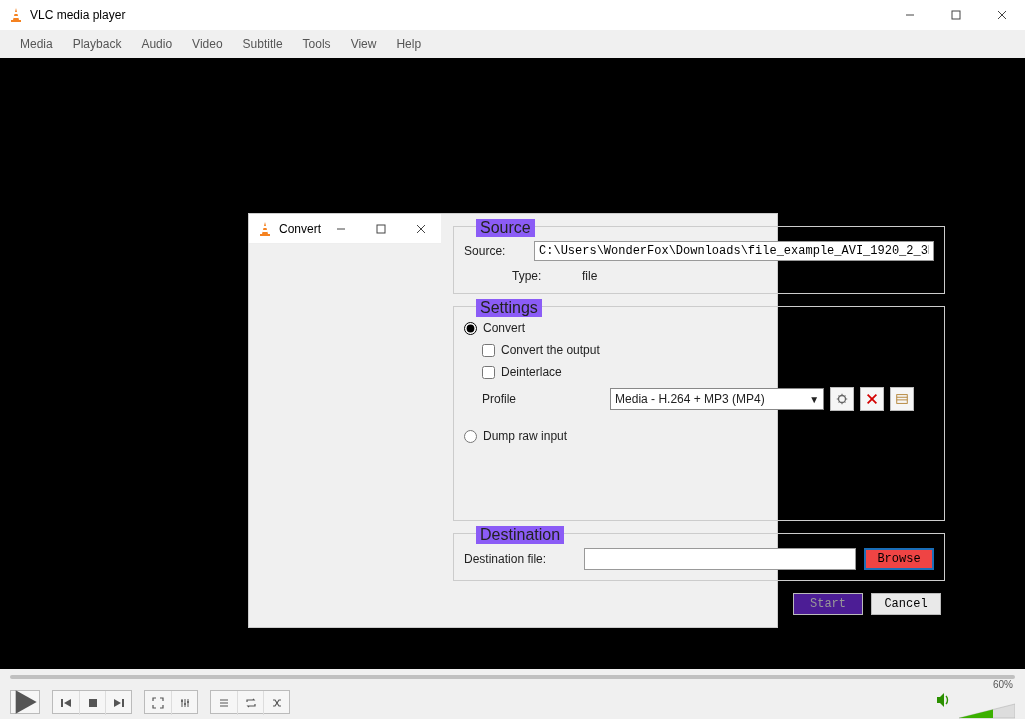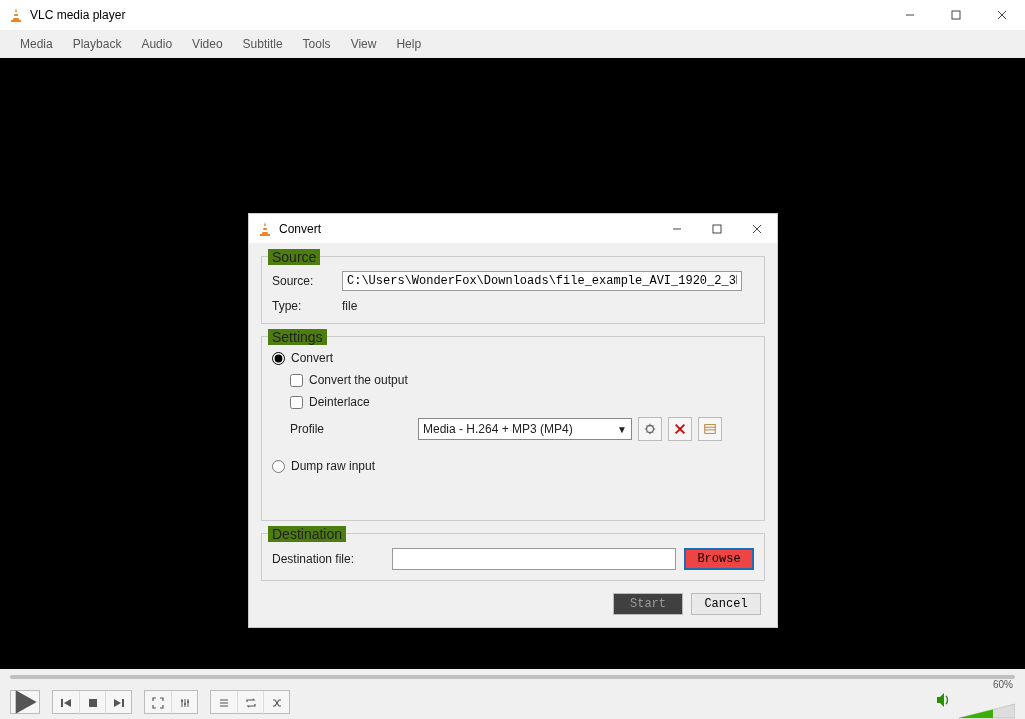--- a/index.html
+++ b/index.html
@@ -9,29 +9,29 @@
 .titlebar .cone { width: 16px; height: 16px; margin-right: 6px; }
 .titlebar .title { font-size: 12px; color: #000; flex: 1; }
 .titlebar .win-controls { display: flex; }
 .titlebar .win-btn { width: 46px; height: 30px; display: flex; align-items: center; justify-content: center; font-size: 11px; color: #444; cursor: pointer; }
 
 .menubar { height: 28px; background: #f0f0f0; display: flex; align-items: center; padding-left: 10px; gap: 0; font-size: 12px; color: #555; }
 .menubar .menu-item { padding: 2px 10px; cursor: default; }
 
 .video-area { flex: 1; background: #000; position: relative; }
 
-.dialog { position: absolute; left: 248px; top: 155px; width: 530px; height: 415px; background: #f0f0f0; border: 1px solid #ccc; box-shadow: 0 4px 20px rgba(0,0,0,0.25); display: flex; flex-direction: column; }
+.dialog { position: absolute; left: 248px; top: 155px; width: 530px; height: 415px; background: #f0f0f0; border: 1px solid #ccc; box-shadow: 0 4px 20px rgba(0,0,0,0.25); display: flex; flex-direction: row; }
 .dialog-titlebar { height: 30px; background: #fff; display: flex; align-items: center; padding-left: 8px; border-bottom: 1px solid #eee; }
 .dialog-titlebar .cone { width: 16px; height: 16px; margin-right: 6px; }
 .dialog-titlebar .dtitle { font-size: 12px; flex: 1; }
 .dialog-titlebar .win-btn { width: 40px; height: 30px; display: flex; align-items: center; justify-content: center; }
 
 .dialog-body { padding: 12px 12px 8px 12px; flex: 1; display: flex; flex-direction: column; }
 .groupbox { border: 1px solid #ccc; margin-bottom: 12px; position: relative; padding: 14px 10px 10px 10px; font-size: 12px; font-family: "Courier New", monospace; color: #222; }
-.groupbox-title { position: absolute; top: -8px; left: 6px; background: #4d7c0f; padding: 0 4px; font-size: 14px; }
+.groupbox-title { position: absolute; top: -8px; left: 22px; background: #8b5cf6; padding: 0 4px; font-size: 16px; }
 .field-row { display: flex; align-items: center; margin-bottom: 8px; }
 .field-row .lbl { width: 70px; }
 .field-row .val { }
 .text-input { border: 1px solid #999; background: #fff; height: 20px; padding: 1px 4px; font-size: 12px; font-family: "Courier New", monospace; }
 .source-input { width: 400px; }
 
 .radio-row, .check-row { display: flex; align-items: center; margin-bottom: 8px; }
 .radio-row input, .check-row input { margin-right: 6px; }
 
 .profile-row { display: flex; align-items: center; margin: 6px 0 10px 18px; }
@@ -43,21 +43,21 @@
 
 .sub-indent { margin-left: 18px; }
 
 .dest-row { display: flex; align-items: center; }
 .dest-lbl { width: 120px; }
 .dest-input { flex: 1; height: 22px; border: 1px solid #999; background: #fff; margin-right: 8px; }
 .browse-btn { width: 70px; height: 22px; border: 2px solid #1a6eb8; background: #ef4444; font-family: "Courier New", monospace; font-size: 12px; color:#000; cursor:pointer; }
 
 .dialog-footer { display: flex; justify-content: flex-end; padding: 4px; gap: 8px; }
 .dlg-btn { width: 70px; height: 22px; border: 1px solid #bbb; background: #e9e9e9; font-family: "Courier New", monospace; font-size: 12px; cursor:pointer; }
-.dlg-btn.disabled { color: #999; background:#404040; }
+.dlg-btn.disabled { color: #999; background:#4c1d95; }
 
 .seekbar { height: 16px; display:flex; align-items:center; padding: 0 10px; }
 .seekbar .track { flex:1; height:4px; background: #c0c0c0; border-radius:2px; }
 
 .controls { height: 34px; display:flex; align-items:center; padding: 0 10px; gap: 12px; }
 .ctrl-group { display:flex; gap:0; border:1px solid #bbb; height:24px; background:#f6f6f6;}
 .ctrl-btn { width:26px; height:24px; display:flex; align-items:center; justify-content:center; }
 .ctrl-group .ctrl-btn + .ctrl-btn { border-left: 1px solid #ddd; }
 .ctrl-btn svg { width:12px; height:12px; fill:#555; }
 .play-btn { width:30px; border:1px solid #bbb; height:24px; display:flex; align-items:center; justify-content:center; background:#f6f6f6;}
@@ -142,21 +142,21 @@
     </div>
 
     <div class="dialog-body">
 
       <div class="groupbox">
         <span class="groupbox-title">Source</span>
         <div class="field-row">
           <span class="lbl">Source:</span>
           <input class="text-input source-input" value="C:\Users\WonderFox\Downloads\file_example_AVI_1920_2_3MG.avi" style="">
         </div>
-        <div class="field-row" style="margin-bottom:0;">
+        <div class="field-row" style="margin-bottom:0;margin-left:48px;">
           <span class="lbl">Type:</span>
           <span class="val">file</span>
         </div>
       </div>
 
       <div class="groupbox" style="flex:1;">
         <span class="groupbox-title">Settings</span>
         <div class="radio-row">
           <input type="radio" checked="" style="">
           <span>Convert</span>

